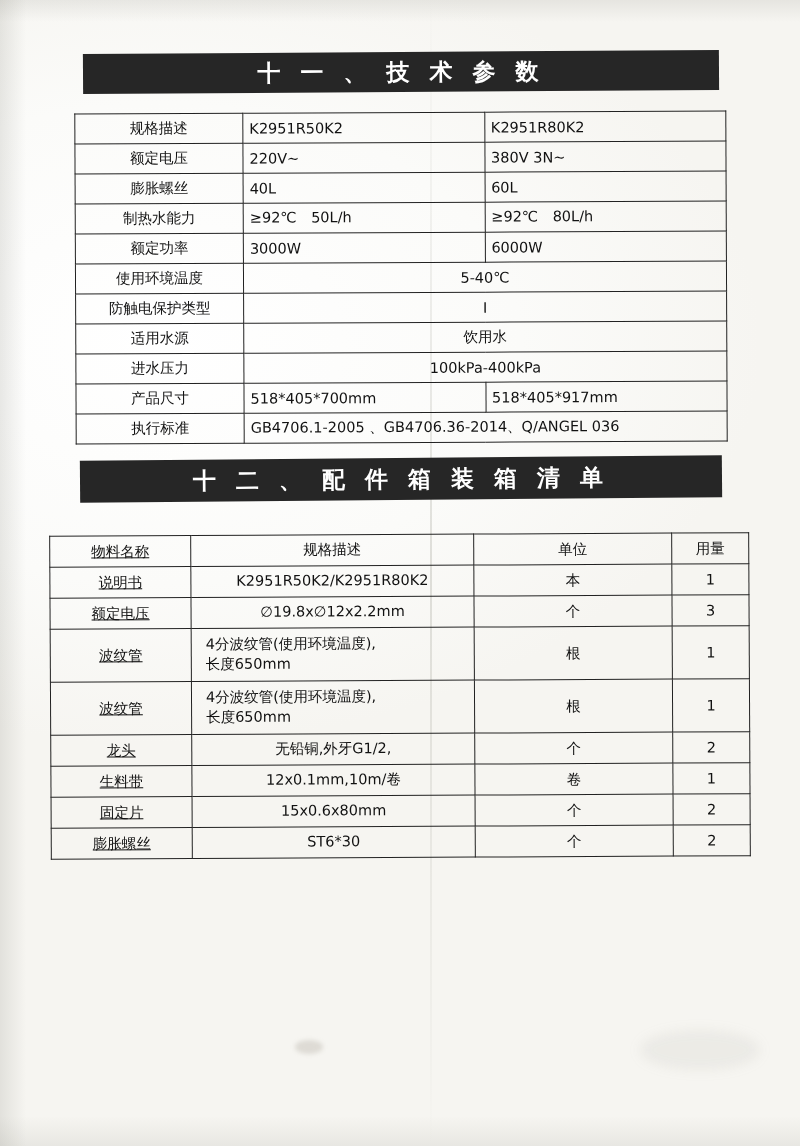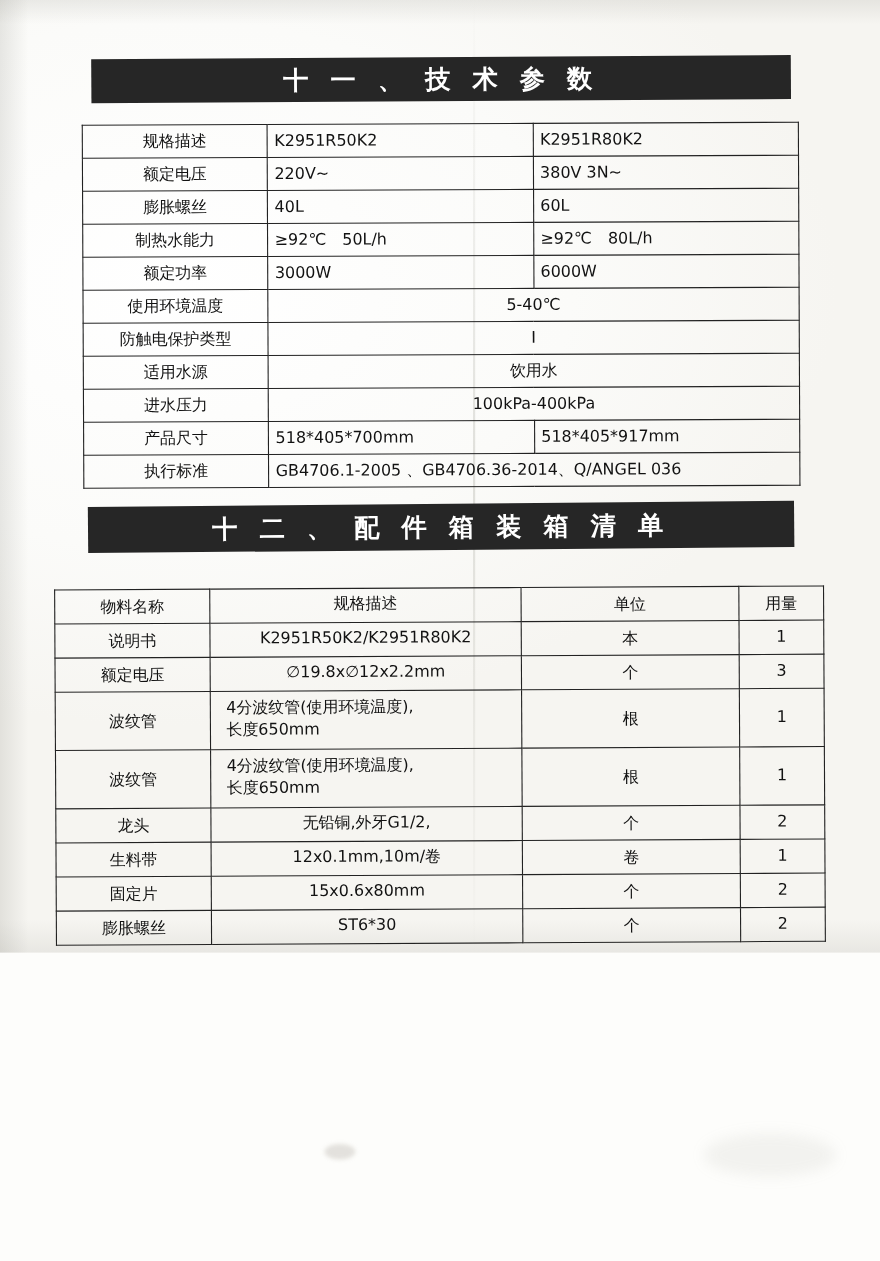--- a/index.html
+++ b/index.html
@@ -11,21 +11,21 @@
     height: 1146px;
     background: #fdfdfb;
     font-family: "Liberation Sans", "DejaVu Sans", sans-serif;
     color: #111;
     position: relative;
     overflow: hidden;
   }
   .page {
     position: relative;
     width: 800px;
-    height: 866px;
+    height: 1146px;
     background:
       radial-gradient(ellipse 600px 400px at 20% 30%, #ffffff 0%, #fbfbf9 60%, #f6f5f1 100%);
   }
   
   .scan-shadow-left {
     position: absolute;
     left: 0; top: 0; bottom: 0; width: 26px;
     background: linear-gradient(to right, rgba(120,120,110,0.16), rgba(255,255,255,0));
     pointer-events: none;
   }
@@ -126,20 +126,21 @@
   }
   #parts-table {
     width: 700px;
   }
   #parts-table td {
     height: 26px;
   }
   #parts-table .c-name {
     width: 128px;
     text-align: center;
+    text-decoration: underline;
   }
   #parts-table .c-spec {
     width: 270px;
     text-align: center;
     line-height: 1.35;
   }
   #parts-table .c-spec.left {
     text-align: left;
     padding-left: 14px;
   }

